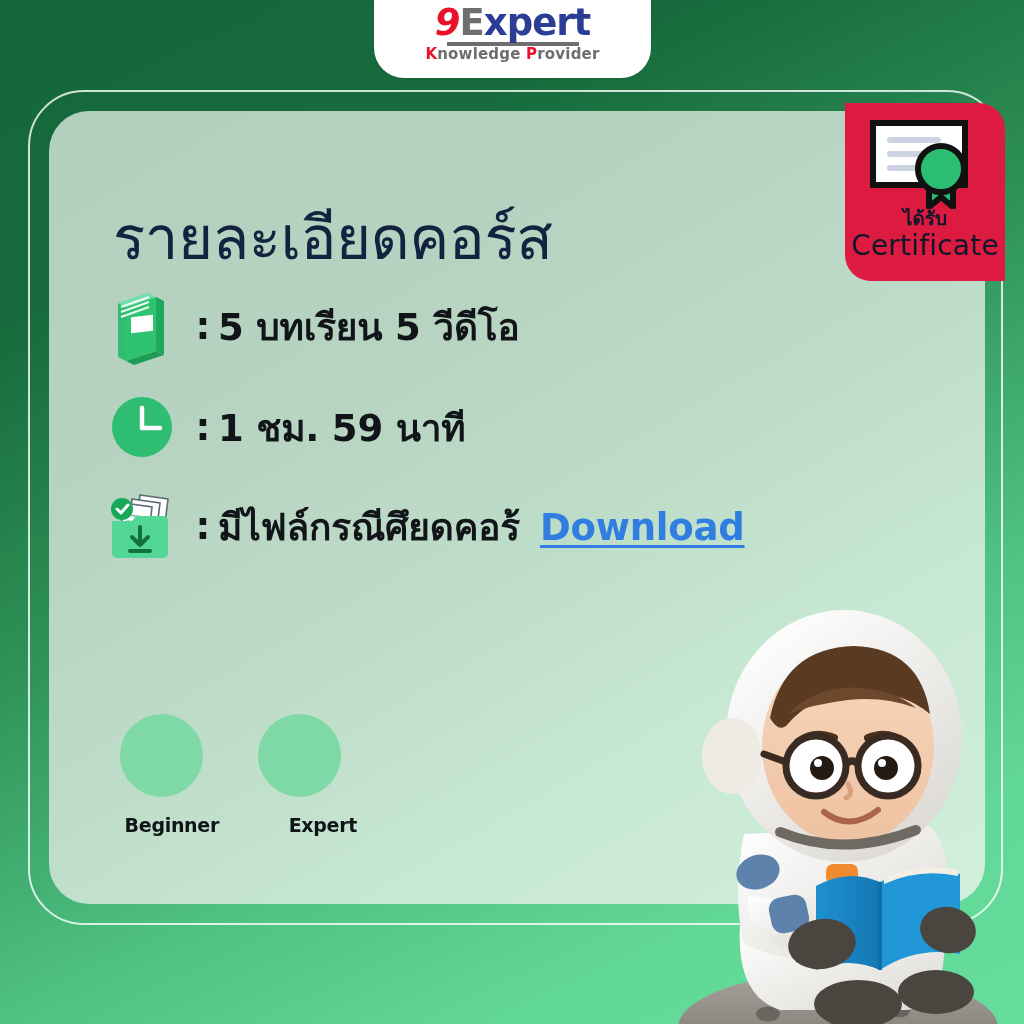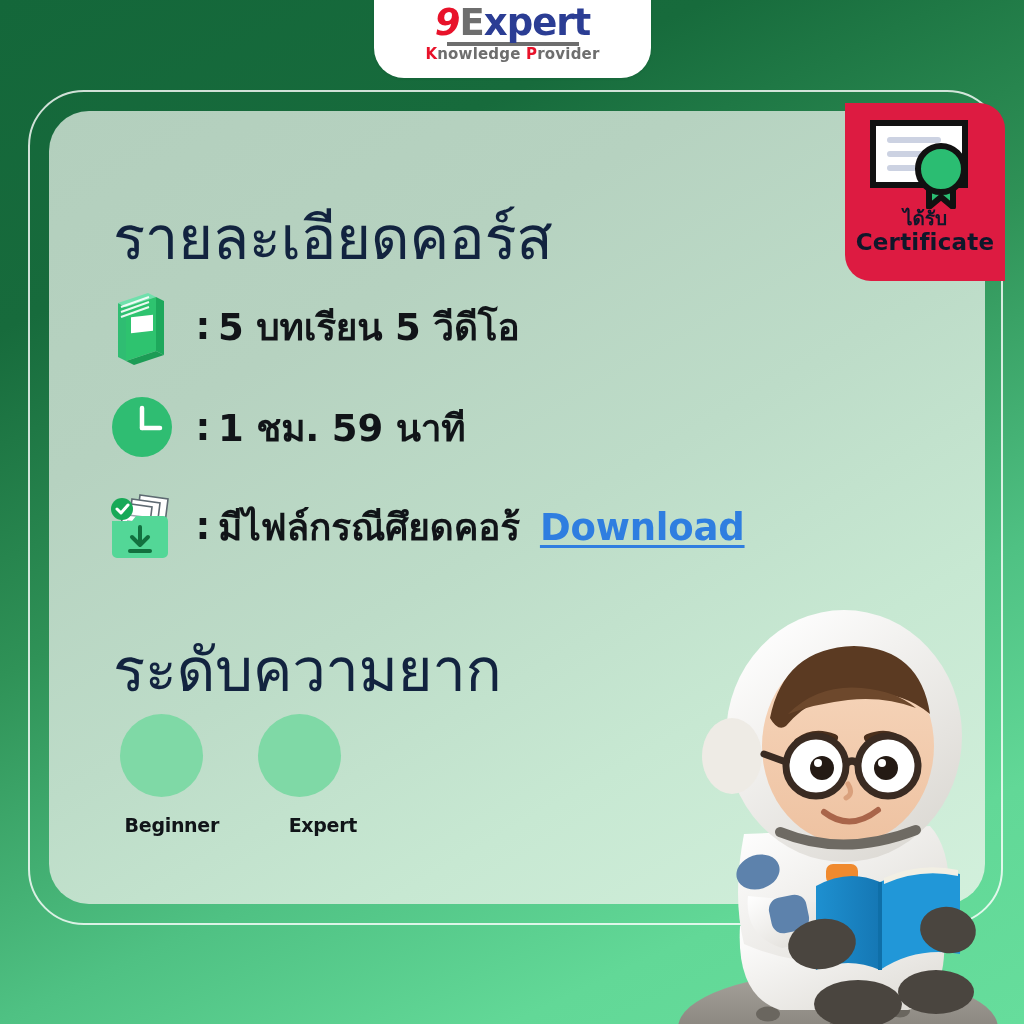--- a/index.html
+++ b/index.html
@@ -102,21 +102,21 @@
   }
   .cert-text {
     position: absolute;
     left: 0; right: 0;
     top: 104px;
     text-align: center;
     color: #0f172a;
     line-height: 1.18;
   }
   .cert-l1 { font-size: 19px; font-weight: 700; }
-  .cert-l2 { font-size: 23px; font-weight: 700; letter-spacing: 0.2px; }
+  .cert-l2 { font-size: 28px; font-weight: 400; letter-spacing: 0.2px; }
 
   
   .section-title {
     position: absolute;
     color: #12233f;
     font-weight: 400;
     font-size: 60px;
     letter-spacing: -0.5px;
     white-space: nowrap;
   }
@@ -219,21 +219,20 @@
 <body>
 
 <div id="canvas">
 
   <div class="outline-frame"></div>
 
   <div class="card">
 
     <div class="section-title" id="title-course" style="left:64px; top:79px;">รายละเอียดคอร์ส</div>
 
-    <div class="section-title" id="title-level" style="left:64px; top:511px;">ระดับความยาก</div>
 
     <div class="detail-row" id="row-lessons" style="left:55px; top:176px;">
       <div class="detail-icon">
         <svg viewBox="0 0 84 78" width="84" height="78">
           <path d="M14 16 L14 70 L22 74 L22 20 Z" fill="#2fbd72"></path>
           <path d="M14 16 L44 6 L52 10 L22 20 Z" fill="#6fe0ac"></path>
           <path d="M22 20 L52 10 L52 64 L22 74 Z" fill="#2ec36f"></path>
           <path d="M52 10 L60 14 L60 68 L52 64 Z" fill="#1ea85c"></path>
           <path d="M22 74 L52 64 L60 68 L30 78 Z" fill="#1c9c55"></path>
           <g stroke="#ffffff" stroke-width="2" fill="none" opacity="0.9">

